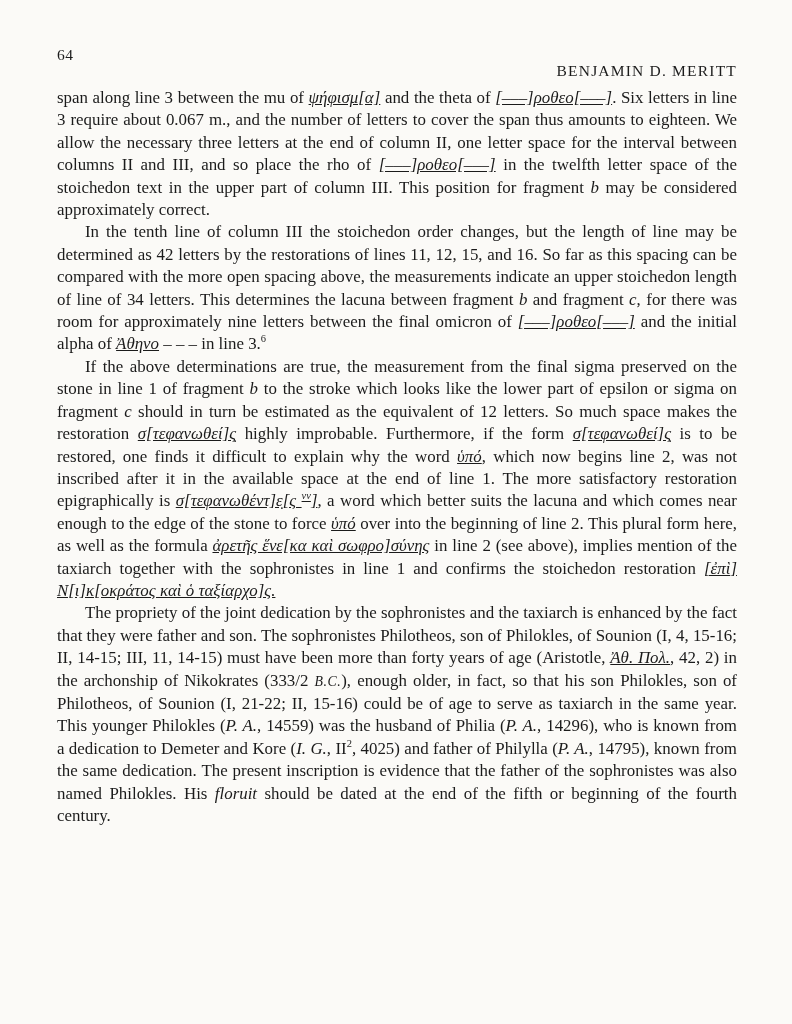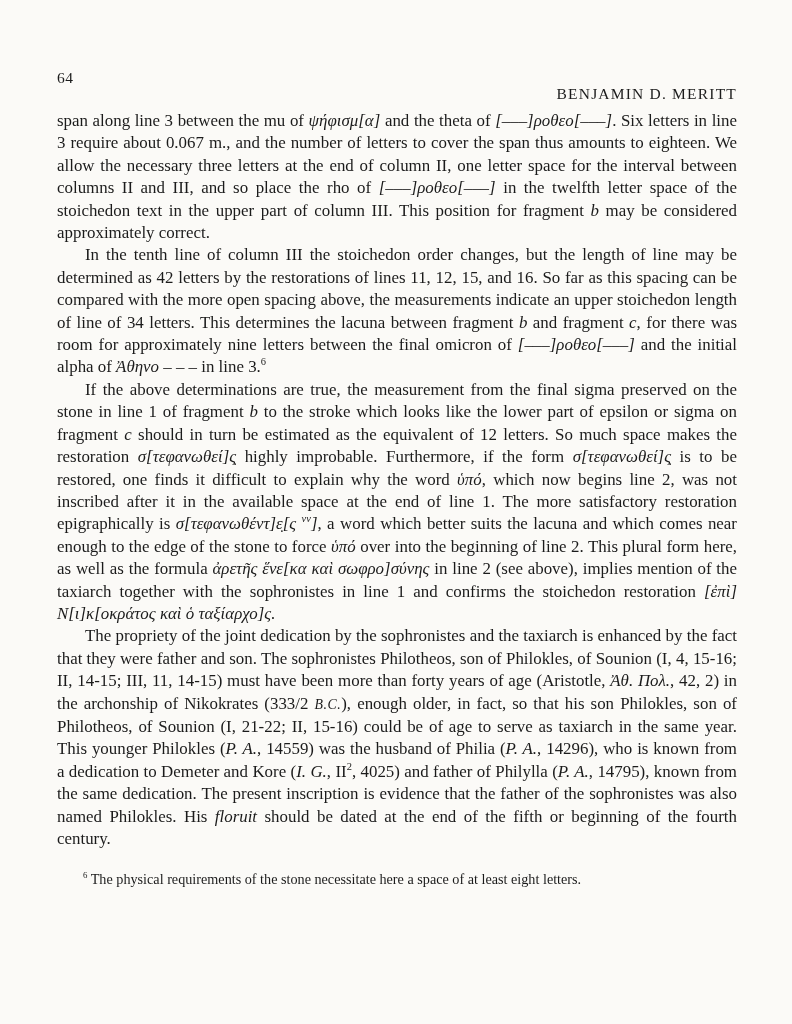--- a/index.html
+++ b/index.html
@@ -11,21 +11,21 @@
     height: 1024px;
     background: #fbfaf7;
     overflow: hidden;
     font-family: "Liberation Serif", "DejaVu Serif", serif;
     color: #1b1b1b;
   }
   .page {
     box-sizing: border-box;
     width: 792px;
     height: 1024px;
-    padding: 69px 55px 0 57px;
+    padding: 46px 55px 0 57px;
   }
   .running-header {
     position: relative;
     height: 22px;
     width: 680px;
   }
   .page-number {
     position: absolute;
     left: 0;
     top: 0;
@@ -52,20 +52,21 @@
     margin: 0;
   }
   .para.indent {
     text-indent: 28px;
   }
   .st-italic {
     font-style: italic;
   }
   .st-greek {
     font-style: italic;
+    text-decoration: underline;
   }
   .st-smallcaps {
     font-size: 0.82em;
     letter-spacing: 0.5px;
     font-style: italic;
   }
   sup, .st-sup {
     font-size: 0.62em;
     line-height: 0;
     vertical-align: super;
@@ -89,15 +90,14 @@
     <span class="running-title">BENJAMIN D. MERITT</span>
   </div>
 
   <div class="body-text">
       <p class="para"><span>span along line 3 between the mu of </span><span class="st-greek">ψήφισμ[α]</span><span> and the theta of </span><span class="st-greek">[–––]ροθεο[–––]</span><span>.  Six letters in line 3 require about 0.067 m., and the number of letters to cover the span thus amounts to eighteen.  We allow the necessary three letters at the end of column II, one letter space for the interval between columns II and III, and so place the rho of </span><span class="st-greek">[–––]ροθεο[–––]</span><span> in the twelfth letter space of the stoichedon text in the upper part of column III.  This position for fragment </span><span class="st-italic">b</span><span> may be considered approximately correct.</span></p>
       <p class="para indent"><span>In the tenth line of column III the stoichedon order changes, but the length of line may be determined as 42 letters by the restorations of lines 11, 12, 15, and 16.  So far as this spacing can be compared with the more open spacing above, the measurements indicate an upper stoichedon length of line of 34 letters.  This determines the lacuna between fragment </span><span class="st-italic">b</span><span> and fragment </span><span class="st-italic">c</span><span>, for there was room for approximately nine letters between the final omicron of </span><span class="st-greek">[–––]ροθεο[–––]</span><span> and the initial alpha of </span><span class="st-greek">Ἀθηνο</span><span> – – – in line 3.</span><sup class="st-sup">6</sup></p>
       <p class="para indent"><span>If the above determinations are true, the measurement from the final sigma preserved on the stone in line 1 of fragment </span><span class="st-italic">b</span><span> to the stroke which looks like the lower part of epsilon or sigma on fragment </span><span class="st-italic">c</span><span> should in turn be estimated as the equivalent of 12 letters.  So much space makes the restoration </span><span class="st-greek">σ[τεφανωθεί]ς̣</span><span> highly improbable.  Furthermore, if the form </span><span class="st-greek">σ[τεφανωθεί]ς̣</span><span> is to be restored, one finds it difficult to explain why the word </span><span class="st-greek">ὑπό</span><span>, which now begins line 2, was not inscribed after it in the available space at the end of line 1.  The more satisfactory restoration epigraphically is </span><span class="st-greek">σ[τεφανωθέντ]ε̣[ς </span><sup class="st-greek st-sup">vv</sup><span class="st-greek">]</span><span>, a word which better suits the lacuna and which comes near enough to the edge of the stone to force </span><span class="st-greek">ὑπό</span><span> over into the beginning of line 2.  This plural form here, as well as the formula </span><span class="st-greek">ἀρετῆς ἕνε[κα καὶ σωφρο]σύνης</span><span> in line 2 (see above), implies mention of the taxiarch together with the sophronistes in line 1 and confirms the stoichedon restoration </span><span class="st-greek">[ἐπὶ] Ν[ι]κ[οκράτος καὶ ὁ ταξίαρχο]ς.</span></p>
       <p class="para indent"><span>The propriety of the joint dedication by the sophronistes and the taxiarch is enhanced by the fact that they were father and son.  The sophronistes Philotheos, son of Philokles, of Sounion (I, 4, 15-16; II, 14-15; III, 11, 14-15) must have been more than forty years of age (Aristotle, </span><span class="st-greek">Ἀθ. Πολ.</span><span>, 42, 2) in the archonship of Nikokrates (333/2 </span><span class="st-smallcaps">B.C.</span><span>), enough older, in fact, so that his son Philokles, son of Philotheos, of Sounion (I, 21-22; II, 15-16) could be of age to serve as taxiarch in the same year.  This younger Philokles (</span><span class="st-italic">P. A.</span><span>, 14559) was the husband of Philia (</span><span class="st-italic">P. A.</span><span>, 14296), who is known from a dedication to Demeter and Kore (</span><span class="st-italic">I. G.</span><span>, II</span><sup class="st-sup">2</sup><span>, 4025) and father of Philylla (</span><span class="st-italic">P. A.</span><span>, 14795), known from the same dedication.  The present inscription is evidence that the father of the sophronistes was also named Philokles.  His </span><span class="st-italic">floruit</span><span> should be dated at the end of the fifth or beginning of the fourth century.</span></p>
     </div>
 
-  <div class="footnote"><sup>6</sup><span> The physical requirements of the stone necessitate here a space of at least eight letters.</span></div>
 
 </div>
 
 </body></html>

